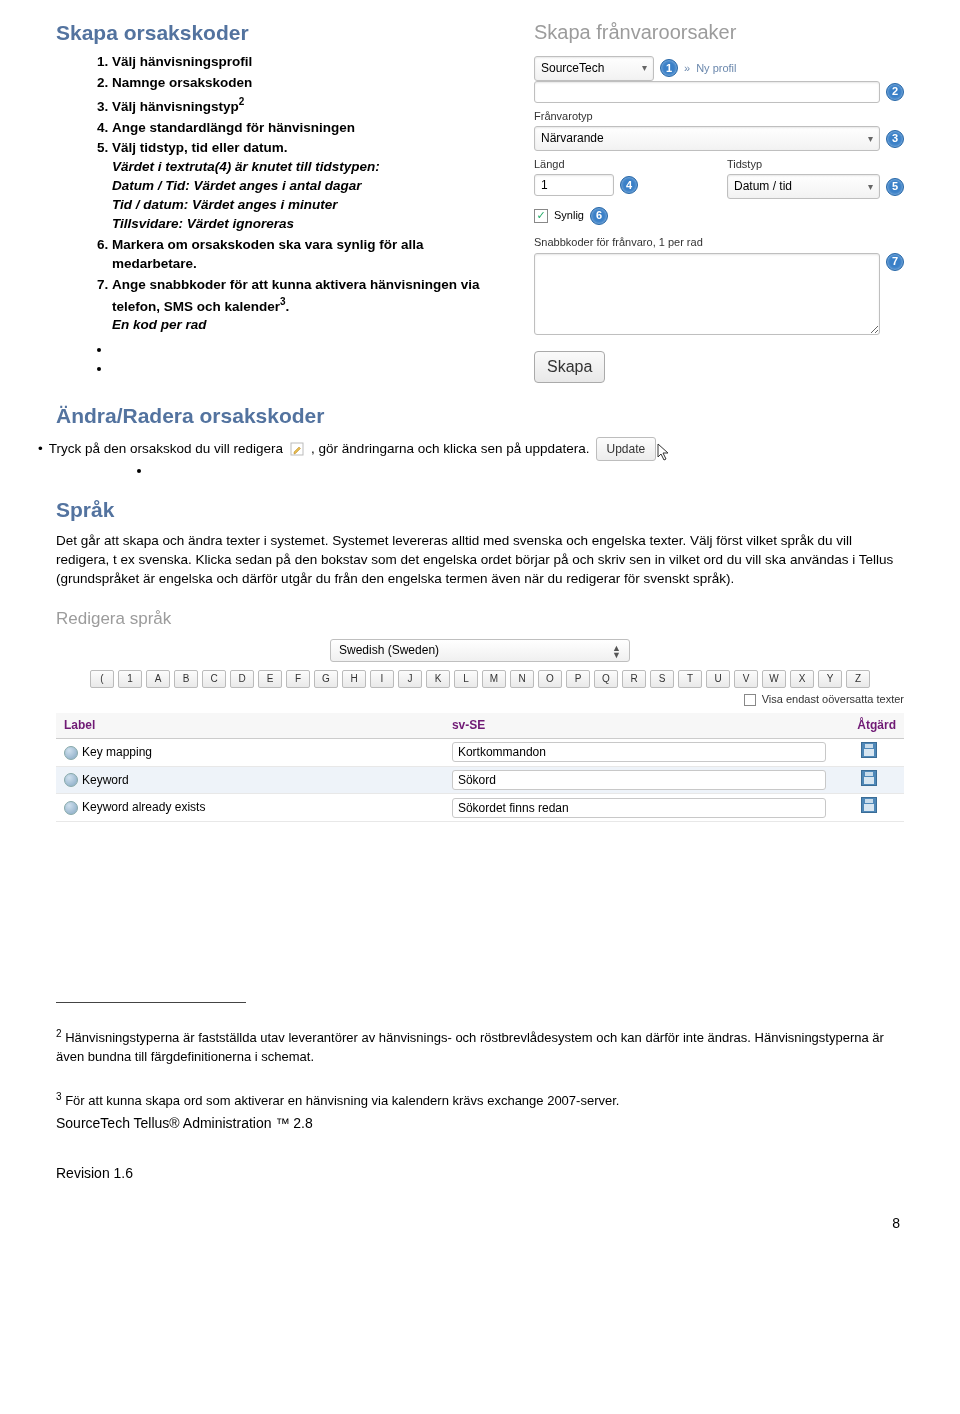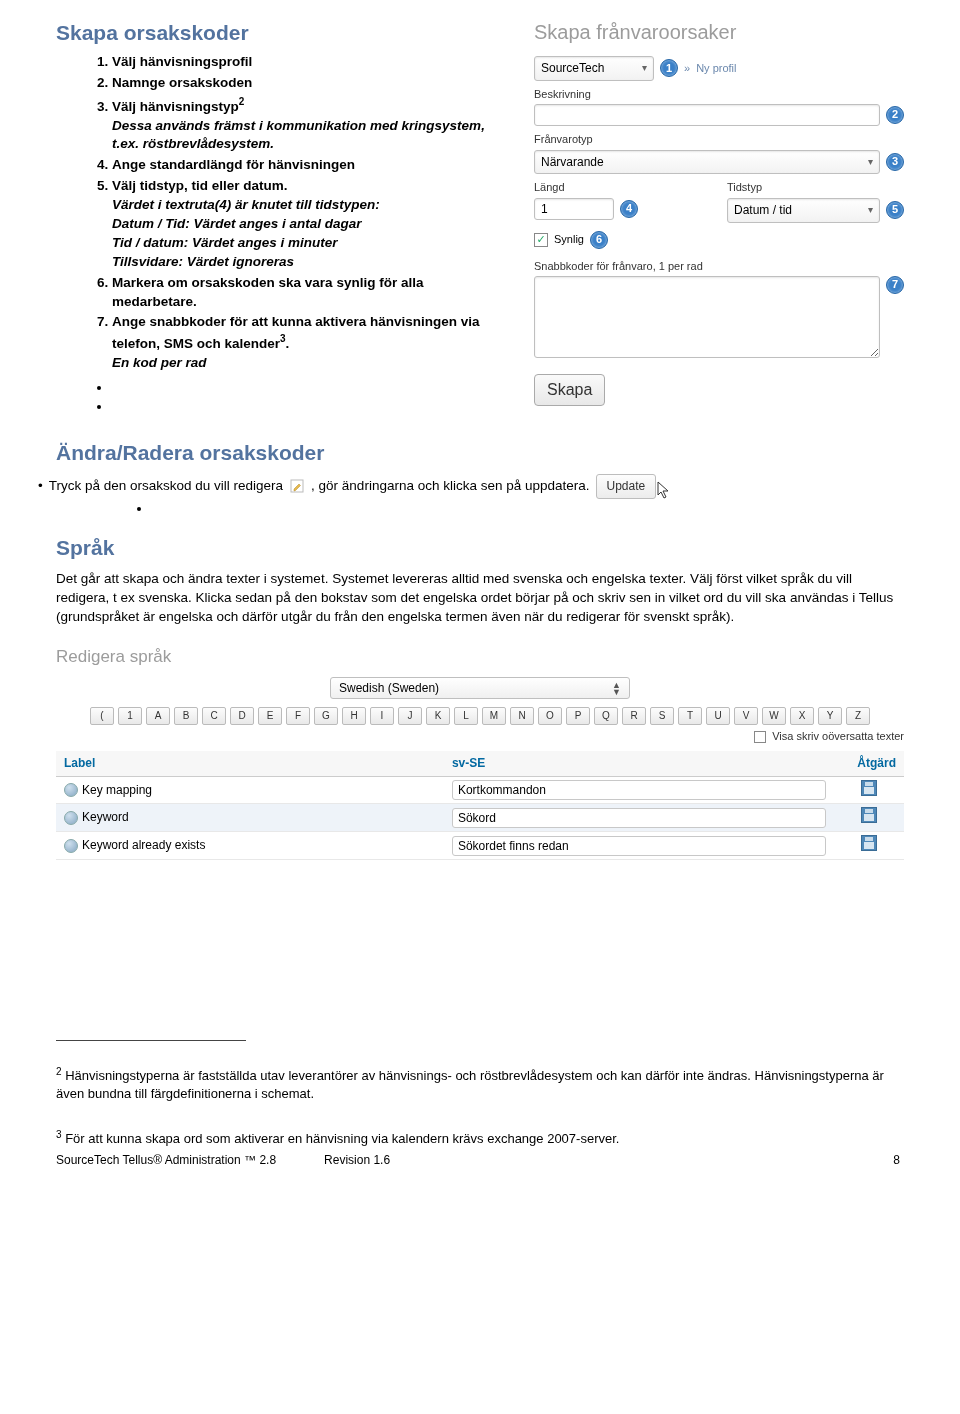--- a/index.html
+++ b/index.html
@@ -187,21 +187,21 @@
   table.lang {
     width: 100%;
     border-collapse: collapse;
     font-size: 12px;
   }
   table.lang th {
     text-align: left;
     font-weight: bold;
     padding: 4px 8px;
     border-bottom: 1px solid #ccc;
-    color: #0369a1;
+    color: #701a75;
     background: #f7f7f7;
   }
   table.lang td {
     padding: 3px 8px;
     border-bottom: 1px solid #e8e8e8;
   }
   table.lang tr.alt td { background: #eef3f9; }
   .globe {
     width: 14px; height: 14px;
     border-radius: 50%;
@@ -242,38 +242,38 @@
   td.col-sv { width: 46%; }
 
   .hr {
     border-top: 1px solid #444;
     width: 190px;
     margin: 180px 0 8px 0;
   }
   .footnote { font-size: 13px; margin-top: 24px; }
   .footerline {
     display: flex;
-    gap: 48px;
+    gap: 30px;
     margin-top: 4px;
-    font-size: 12px;
+    font-size: 14px;
+    flex-direction: column;
   }
   .footerline .pg { margin-left: auto; padding-right: 4px;}
 </style>
 </head>
 <body>
 
 <div class="top">
   <div class="left">
     <h2 class="blue">Skapa orsakskoder</h2>
     <ol class="steps">
       <li><span>Välj hänvisningsprofil</span></li>
       <li><span>Namnge orsakskoden</span></li>
       <li>
         <span>Välj hänvisningstyp</span><span class="sup">2</span><br>
-        <span class="italic">Dessa används främst i kommunikation med kringsystem, t.ex. röstbrevlådesystem.</span>
       </li>
       <li><span>Ange standardlängd för hänvisningen</span></li>
       <li>
         <span>Välj tidstyp, tid eller datum.</span><br>
         <span class="italic" style="white-space:pre-line">Värdet i textruta(4) är knutet till tidstypen:
 Datum / Tid: Värdet anges i antal dagar
 Tid / datum: Värdet anges i minuter
 Tillsvidare: Värdet ignoreras</span>
       </li>
       <li><span>Markera om orsakskoden ska vara synlig för alla medarbetare.</span></li>
@@ -294,21 +294,20 @@
     <div class="row">
       <div class="select" style="width:120px">
         <span>SourceTech</span>
         <span class="tri">▾</span>
       </div>
       <span class="badge">1</span>
       <span class="crumb">»</span>
       <span class="crumb">Ny profil</span>
     </div>
 
-    <label class="lbl">Beskrivning</label>
     <div class="row">
       <input class="input" style="flex: 1 1 0%;">
       <span class="badge">2</span>
     </div>
 
     <label class="lbl">Frånvarotyp</label>
     <div class="row">
       <div class="select" style="flex:1">
         <span>Närvarande</span>
         <span class="tri">▾</span>
@@ -412,21 +411,21 @@
       <div class="k">T</div>
       <div class="k">U</div>
       <div class="k">V</div>
       <div class="k">W</div>
       <div class="k">X</div>
       <div class="k">Y</div>
       <div class="k">Z</div>
     </div>
   <div class="untrans">
     <span class="cb2"></span>
-    <span>Visa skriv oöversatta texter</span>
+    <span>Visa endast oöversatta texter</span>
   </div>
   <table class="lang">
     <thead>
       <tr>
         <th>Label</th>
         <th>sv-SE</th>
         <th style="text-align:right">Åtgärd</th>
       </tr>
     </thead>
     <tbody id="lang-body">

